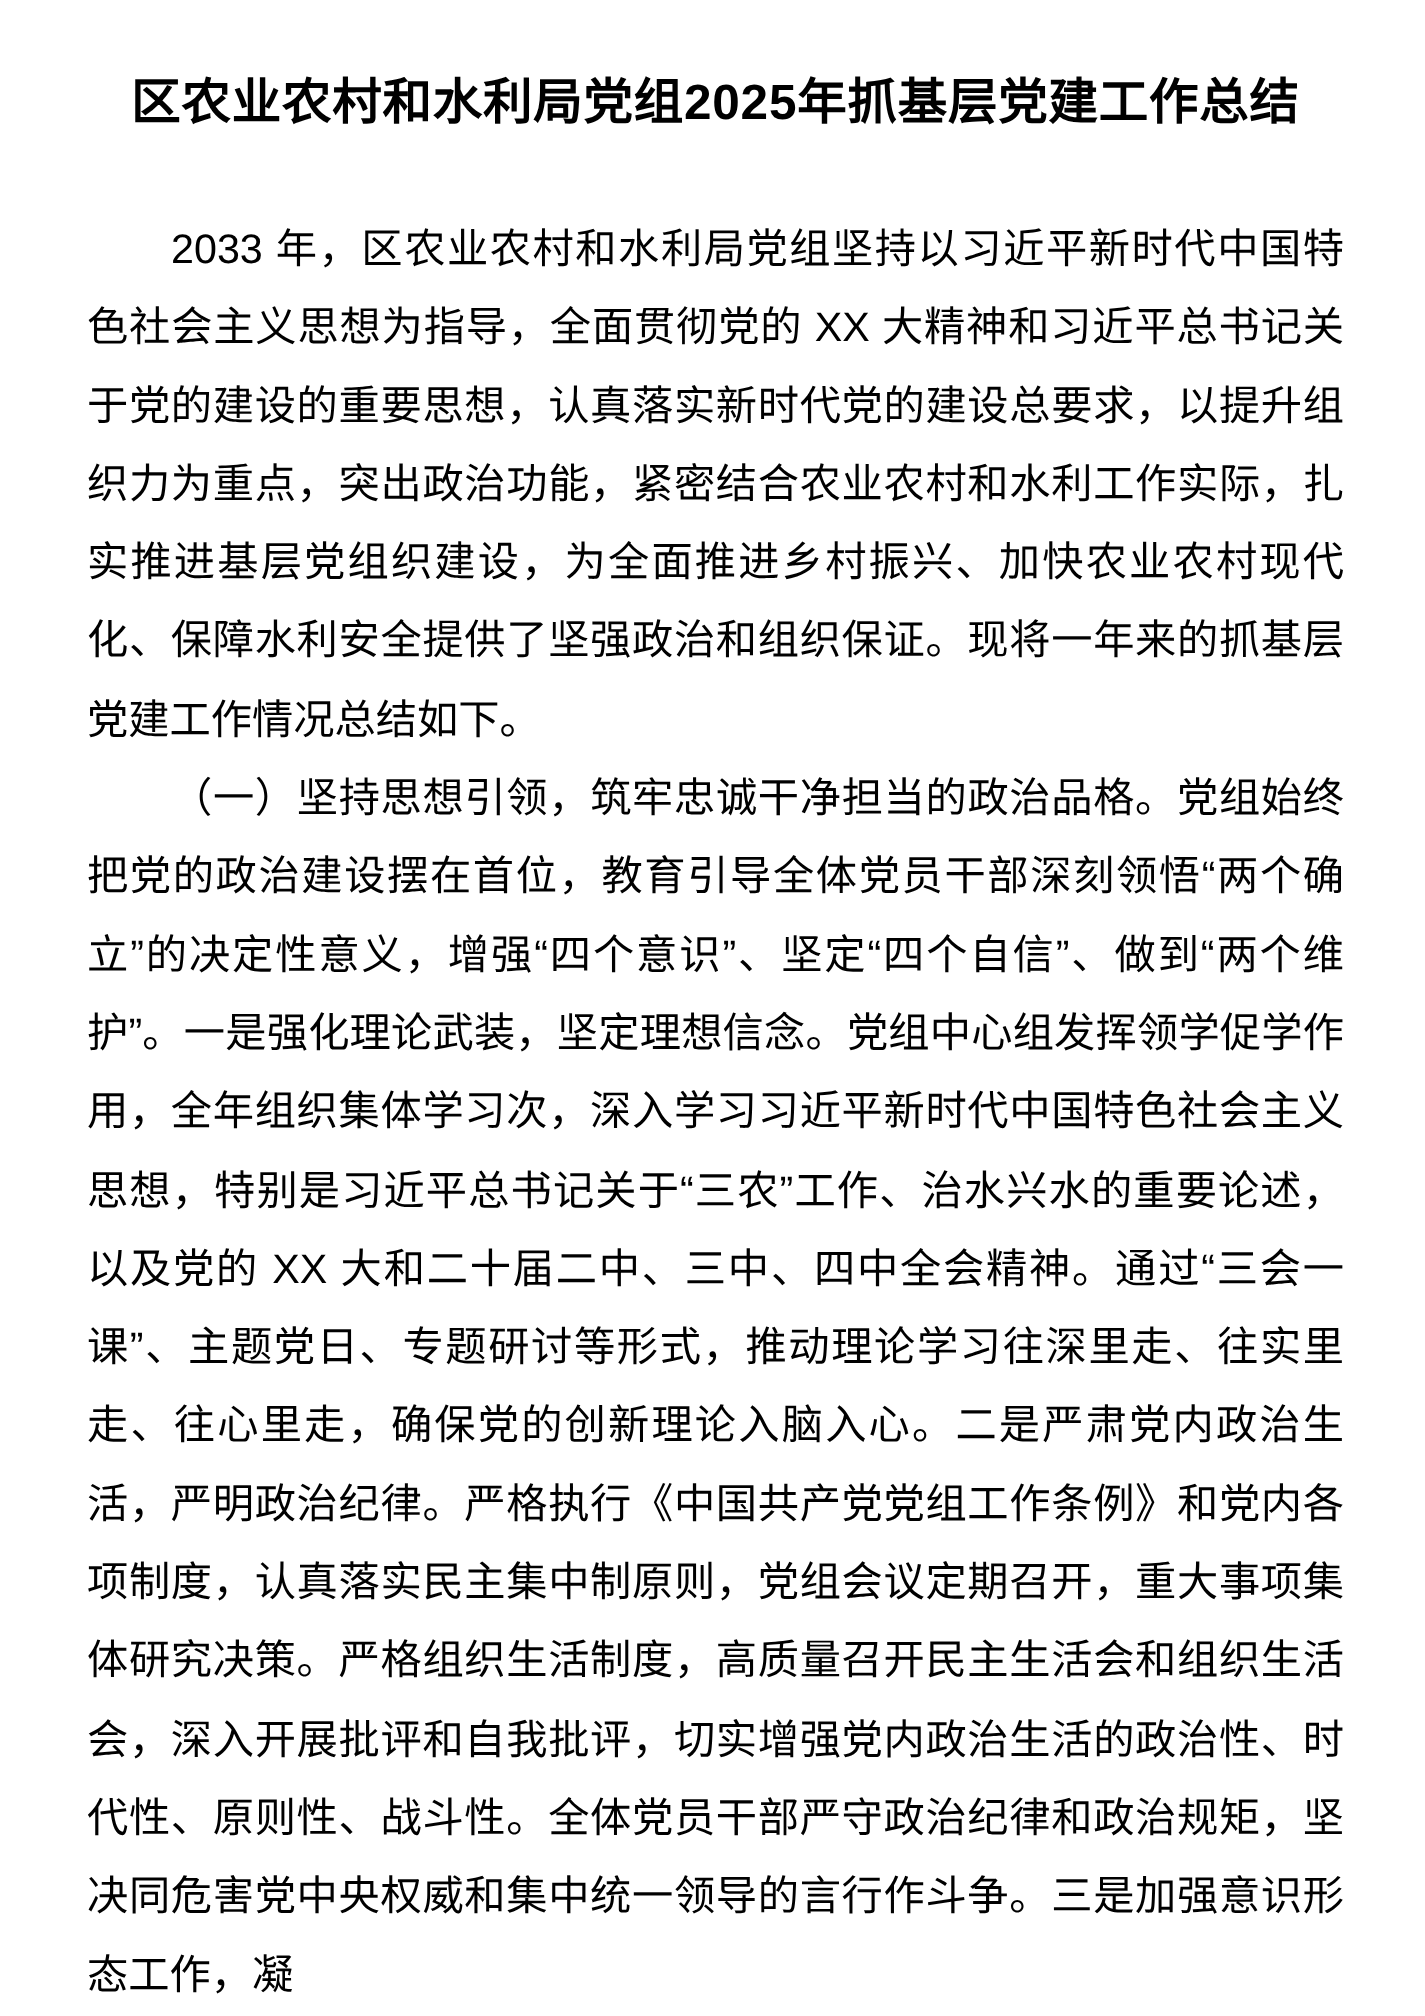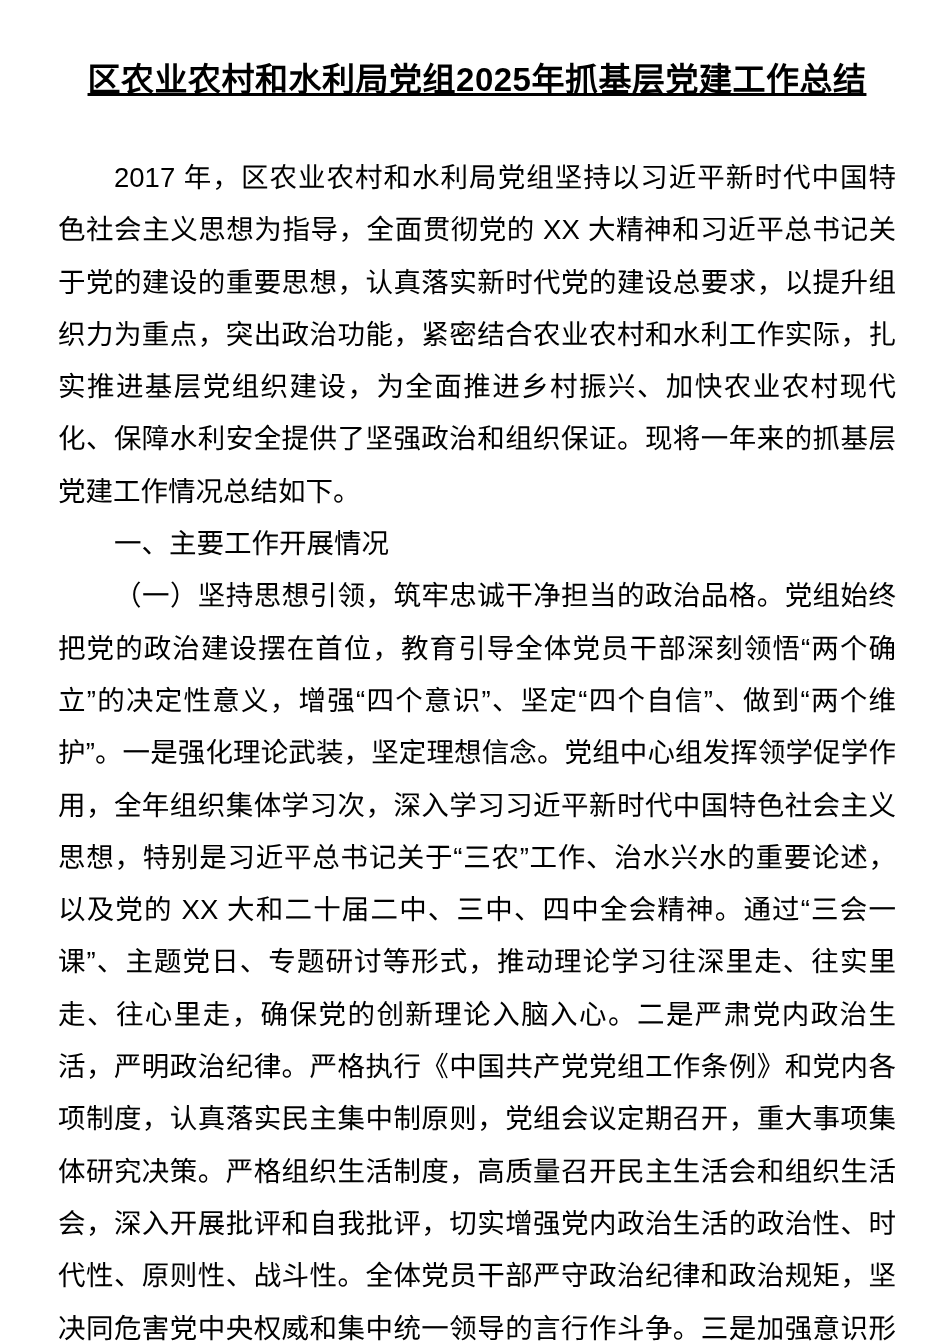--- a/index.html
+++ b/index.html
@@ -28,23 +28,22 @@
     width: 838px;
   }
 
   .doc-title {
     font-size: 33px;
     font-weight: 700;
     line-height: 52px;
     text-align: center;
     letter-spacing: 0.5px;
     margin: 0;
-    padding-top: 54px;
+    padding-top: 42px;
     word-break: break-all;
-    text-decoration: underline;
   }
 
   .title-spacer {
     height: 46px;
   }
 
   .para {
     font-size: 27.5px;
     line-height: 52.3px;
     text-align: justify;
@@ -69,21 +68,20 @@
 <body>
 
 <div class="page">
 
   <div class="doc-body">
 
     <h1 class="doc-title">区农业农村和水利局党组2025年抓基层党建工作总结</h1>
 
     <div class="title-spacer"></div>
 
-    <p class="para">2017 年，区农业农村和水利局党组坚持以习近平新时代中国特色社会主义思想为指导，全面贯彻党的 XX 大精神和习近平总书记关于党的建设的重要思想，认真落实新时代党的建设总要求，以提升组织力为重点，突出政治功能，紧密结合农业农村和水利工作实际，扎实推进基层党组织建设，为全面推进乡村振兴、加快农业农村现代化、保障水利安全提供了坚强政治和组织保证。现将一年来的抓基层党建工作情况总结如下。</p>
+    <p class="para">2033 年，区农业农村和水利局党组坚持以习近平新时代中国特色社会主义思想为指导，全面贯彻党的 XX 大精神和习近平总书记关于党的建设的重要思想，认真落实新时代党的建设总要求，以提升组织力为重点，突出政治功能，紧密结合农业农村和水利工作实际，扎实推进基层党组织建设，为全面推进乡村振兴、加快农业农村现代化、保障水利安全提供了坚强政治和组织保证。现将一年来的抓基层党建工作情况总结如下。</p>
 
-    <p class="para heading">一、主要工作开展情况</p>
 
     <p class="para"><span>（一）坚持思想引领，筑牢忠诚干净担当的政治品格。党组始终把党的政治建设摆在首位，教育引导全体党员干部深刻领悟“两个确立”的决定性意义，增强“四个意识”、坚定“四个自信”、做到“两个维护”。</span><b>一是</b><span>强化理论武装，坚定理想信念。党组中心组发挥领学促学作用，全年组织集体学习次，深入学习习近平新时代中国特色社会主义思想，特别是习近平总书记关于“三农”工作、治水兴水的重要论述，以及党的 XX 大和二十届二中、三中、四中全会精神。通过“三会一课”、主题党日、专题研讨等形式，推动理论学习往深里走、往实里走、往心里走，确保党的创新理论入脑入心。</span><b>二是</b><span>严肃党内政治生活，严明政治纪律。严格执行《中国共产党党组工作条例》和党内各项制度，认真落实民主集中制原则，党组会议定期召开，重大事项集体研究决策。严格组织生活制度，高质量召开民主生活会和组织生活会，深入开展批评和自我批评，切实增强党内政治生活的政治性、时代性、原则性、战斗性。全体党员干部严守政治纪律和政治规矩，坚决同危害党中央权威和集中统一领导的言行作斗争。</span><b>三是</b><span>加强意识形态工作，凝</span></p>
 
   </div>
 
 </div>
 
 </body></html>

